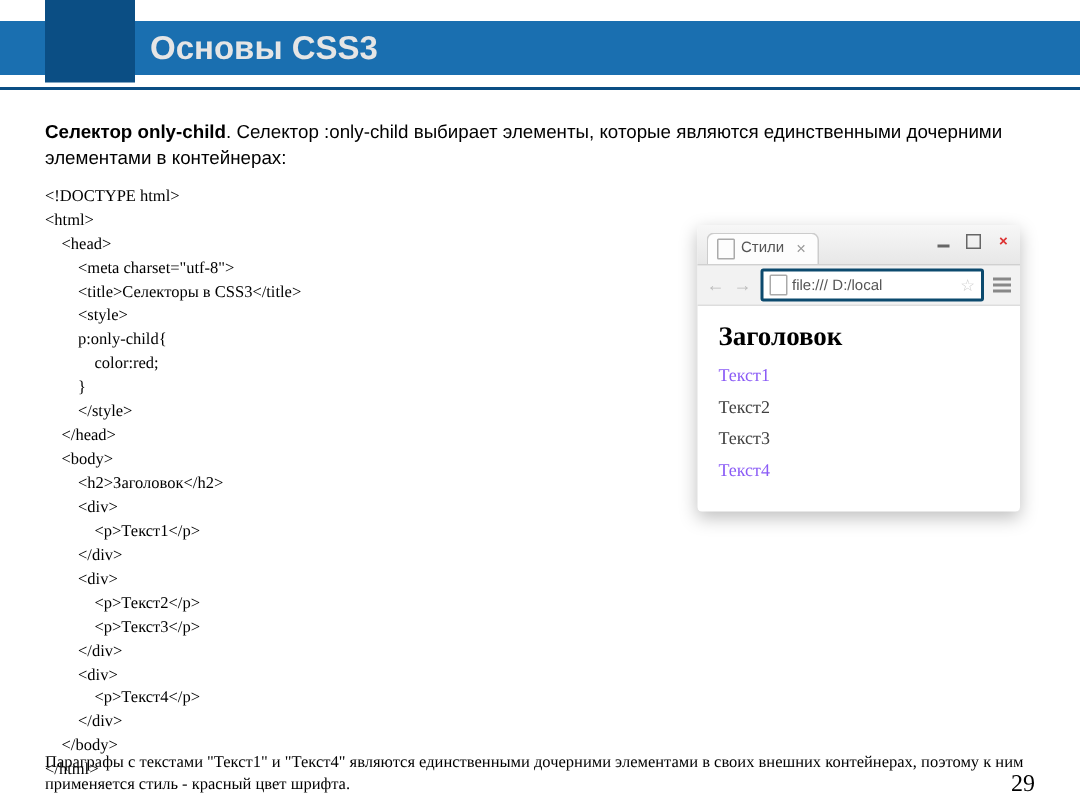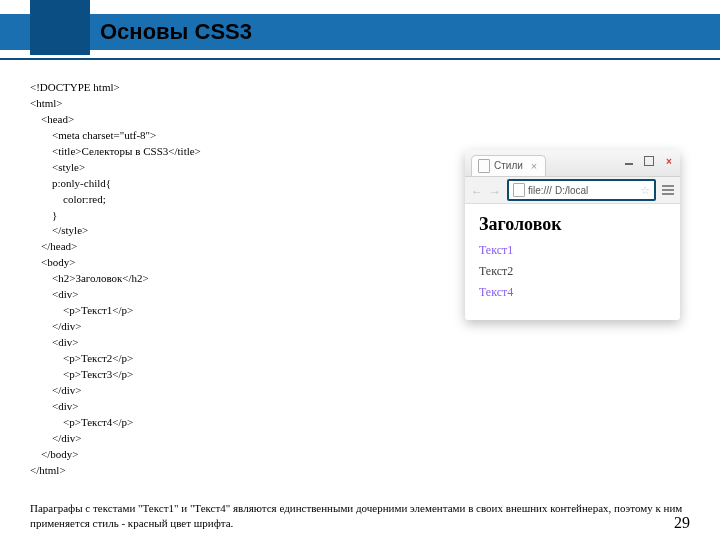--- a/index.html
+++ b/index.html
@@ -26,21 +26,21 @@
     right: 0;
     height: 36px;
     background: #1a6fb0;
     display: flex;
     align-items: center;
   }
   .header-bar h1 {
     margin: 0 12px 0 100px;
     font-size: 22px;
     font-weight: bold;
-    color: #000000;
+    color: #e5e5e5;
     font-family: Arial, sans-serif;
   }
   .header-box {
     position: absolute;
     left: 30px;
     top: 0;
     width: 60px;
     height: 55px;
     background: #0b4e84;
   }
@@ -220,20 +220,23 @@
 
 <div class="header">
   <div class="header-bar">
     <h1>Основы CSS3</h1>
   </div>
   <div class="header-box"></div>
   <div class="header-line"></div>
 </div>
 
 <div class="content">
+  <div class="intro">
+    <b>Селектор only-child</b><span>. Селектор :only-child выбирает элементы, которые являются единственными дочерними элементами в контейнерах:</span>
+  </div>
 
   <div class="code-col"><span>&lt;!DOCTYPE html&gt;</span>
 <span>&lt;html&gt;</span>
 <span>    &lt;head&gt;</span>
 <span>        &lt;meta charset="utf-8"&gt;</span>
 <span>        &lt;title&gt;Селекторы в CSS3&lt;/title&gt;</span>
 <span>        &lt;style&gt;</span>
 <span>        p:only-child{</span>
 <span>            color:red;</span>
 <span>        }</span>
@@ -284,18 +287,19 @@
     <div class="tb-menu">
         <span></span>
         <span></span>
         <span></span>
       </div>
   </div>
   <div class="br-body">
     <h2>Заголовок</h2>
     <p class="red">Текст1</p>
     <p>Текст2</p>
+    <p>Текст3</p>
     <p class="red">Текст4</p>
   </div>
 </div>
 
 <div class="footnote">Параграфы с текстами "Текст1" и "Текст4" являются единственными дочерними элементами в своих внешних контейнерах, поэтому к ним применяется стиль - красный цвет шрифта.</div>
 <div class="page-num">29</div>
 
 </body></html>

